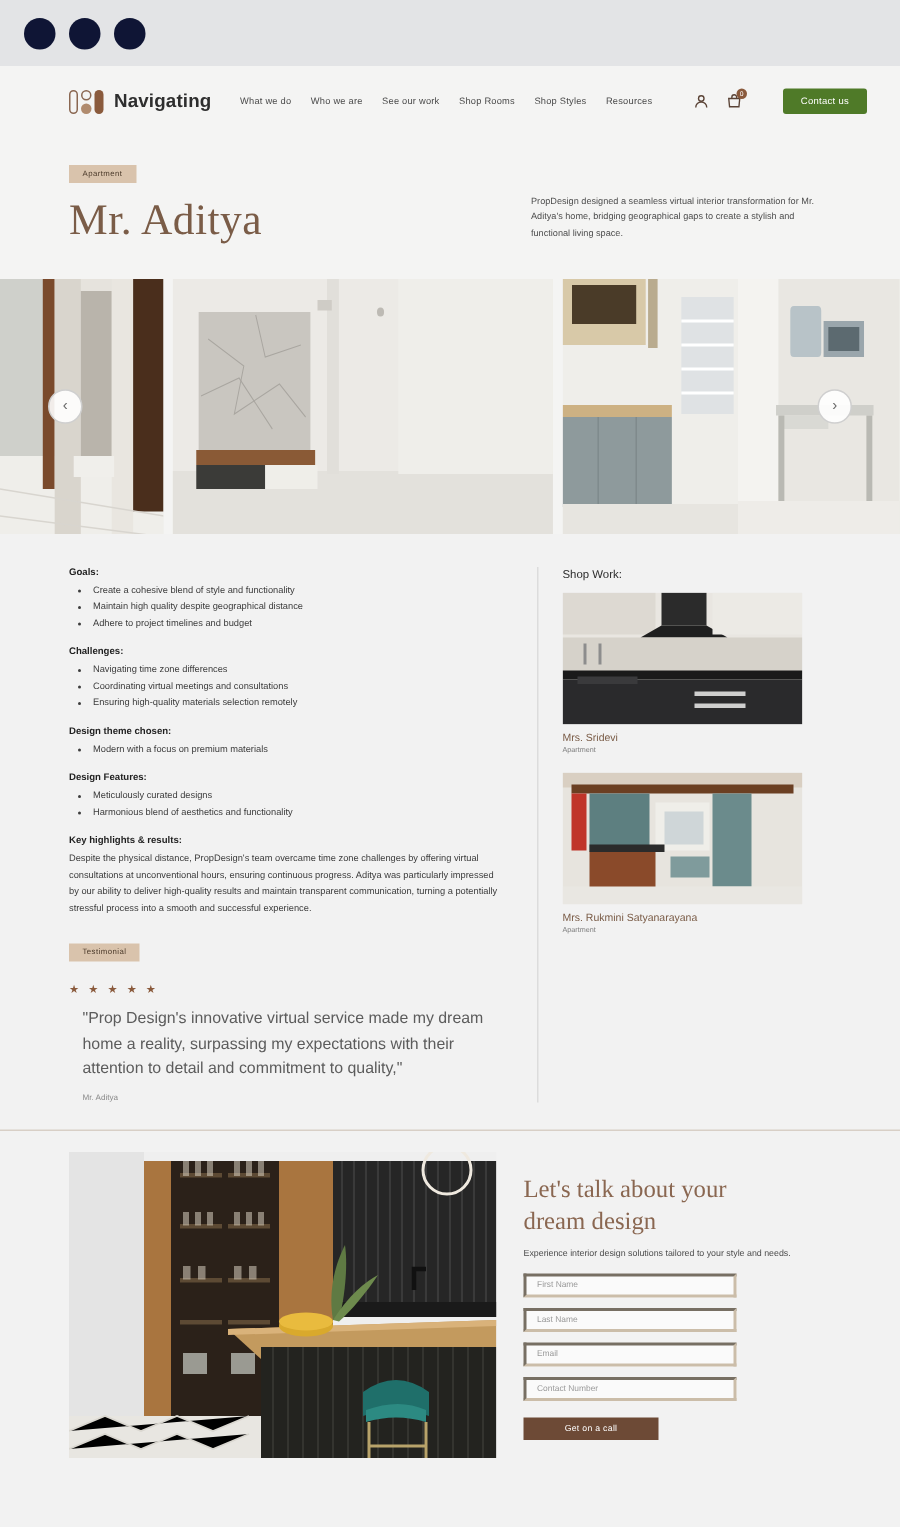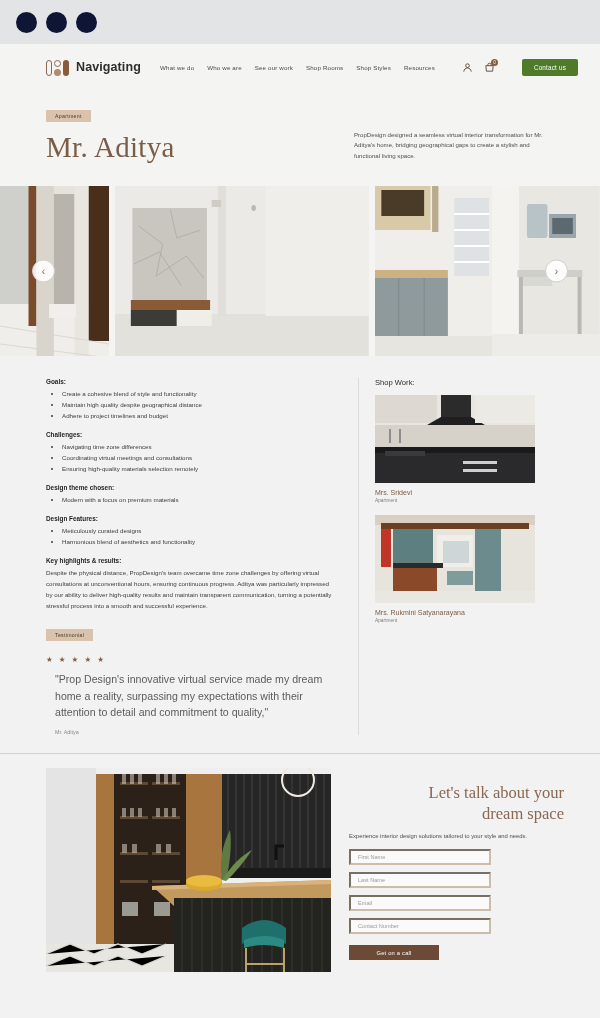--- a/index.html
+++ b/index.html
@@ -102,21 +102,21 @@
   .work-img { width:160px; height:88px; overflow:hidden; }
   .work-name { font-size:7px; color:#7a5c47; margin-top:6px; }
   .work-type { font-size:4.8px; color:#7d7d7d; margin-top:2px;}
 
   
   .cta { background:#f2f2f2; border-top:1px solid #d8cfc6; display:flex; padding: 14px 36px 0 46px; height:218px;}
   .cta-img { width:285px; height:204px; overflow:hidden; }
   .cta-right { flex:1; padding: 14px 0 0 18px;}
   .cta-title {
     font-family:"Liberation Serif", serif; font-size:16.5px; color:#8a6751;
-    line-height:1.28; font-weight:400;text-align:right;
+    line-height:1.28; font-weight:400;
   }
   .cta-sub { font-size:5.9px; color:#4e4e4e; margin: 9px 0 10px 0;}
   .field {
     display:block; width:142px; height:16px; background:#fafafa;
     border:1px solid #c9bda f; border-color:#cbbda9; margin-bottom:7px;
     font-size:5.6px; color:#8d8d8d; padding: 0 7px; font-family:"Liberation Sans", sans-serif;
   }
   .field::placeholder { color:#9a9a9a; }
   .cta-btn {
     width:90px;height:15px;background:#6d4a36;color:#fff;border:none;
@@ -438,21 +438,21 @@
         <rect x="0" y="176" width="128" height="28" fill="#e8e6e1"></rect>
         <g stroke="#dad7d0" stroke-width="1.2">
           <path d="M0 186 L24 176 L48 186 L72 176 L96 186 L120 176"></path>
           <path d="M0 198 L24 188 L48 198 L72 188 L96 198 L120 188"></path>
         </g>
       </svg>
     </div>
     <div class="cta-right">
       <div class="cta-title">
         <span>Let's talk about your</span><br>
-        <span>dream space</span>
+        <span>dream design</span>
       </div>
       <div class="cta-sub">Experience interior design solutions tailored to your style and needs.</div>
       <input class="field" placeholder="First Name" style="">
       <input class="field" placeholder="Last Name" style="">
       <input class="field" placeholder="Email" style="">
       <input class="field" placeholder="Contact Number" style="">
       <button class="cta-btn">Get on a call</button>
     </div>
   </div>
 

